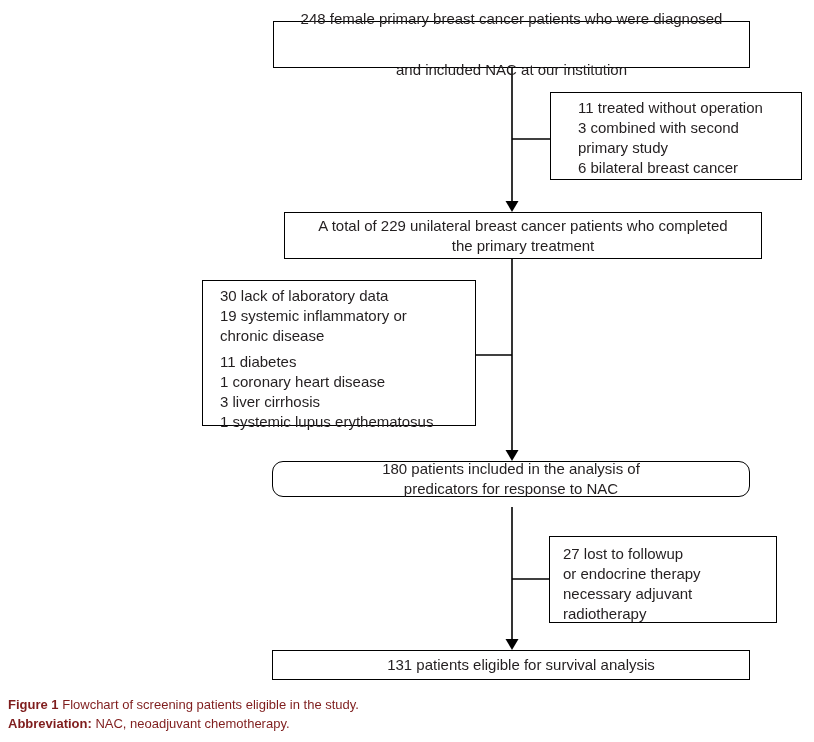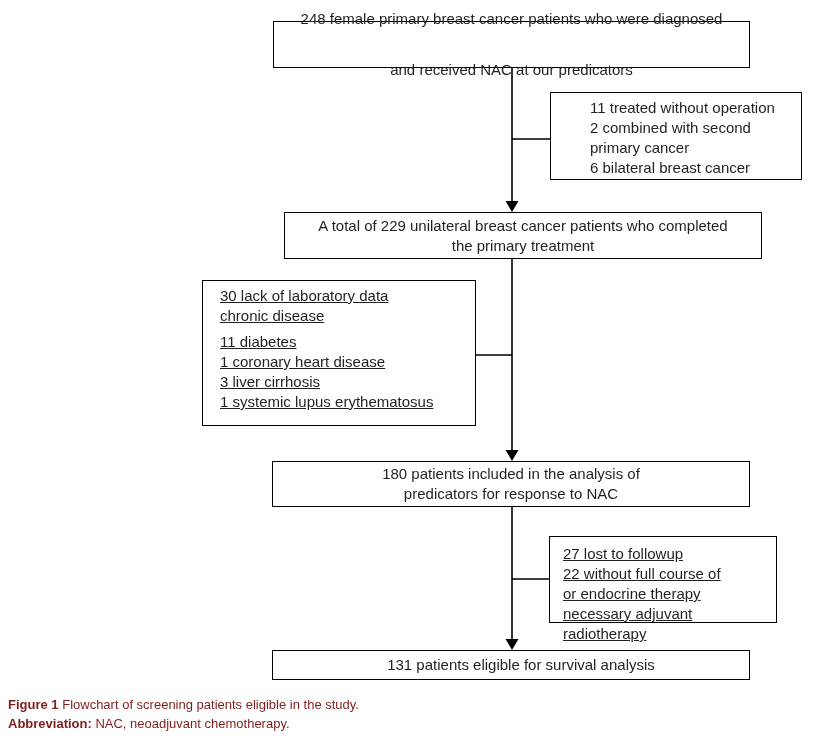--- a/index.html
+++ b/index.html
@@ -41,25 +41,25 @@
   }
   .fbox.main {
     display: flex;
     flex-direction: column;
     justify-content: center;
     align-items: center;
     text-align: center;
   }
   .box1 { left: 273px; top: 21px;  width: 477px; height: 47px; gap: 31px; }
   .box2 { left: 284px; top: 212px; width: 478px; height: 47px; }
-  .box3 { left: 272px; top: 461px; width: 478px; height: 46px; }
+  .box3 { left: 272px; top: 461px; width: 478px; height: 36px; border-radius: 11px; }
   .box4 { left: 272px; top: 650px; width: 478px; height: 30px; padding-left: 20px; }
-  .side1 { left: 550px; top: 92px;  width: 252px; height: 88px; padding: 5px 4px 0 39px; }
-  .side2 { left: 549px; top: 536px; width: 228px; height: 87px; padding: 7px 4px 17px 13px; text-decoration: underline; }
-  .left1 { left: 202px; top: 280px; width: 274px; height: 146px; padding: 5px 22px 0 17px; text-decoration: underline; }
+  .side1 { left: 550px; top: 92px;  width: 252px; height: 88px; padding: 5px 4px 0 27px; }
+  .side2 { left: 549px; top: 536px; width: 228px; height: 87px; padding: 7px 4px 17px 13px; }
+  .left1 { left: 202px; top: 280px; width: 274px; height: 146px; padding: 5px 22px 0 17px; }
   .group-gap { margin-top: 6px; }
   .caption {
     position: absolute;
     left: 8px;
     top: 695px;
     font-size: 13px;
     line-height: 19px;
     color: #7f1d1d;
   }
   .caption b { font-weight: bold; }
@@ -76,56 +76,56 @@
     <line x1="512" y1="259" x2="512" y2="451"></line>
     <polygon points="505.5,450 518.5,450 512,461"></polygon>
     <line x1="476" y1="355" x2="512" y2="355"></line>
     <line x1="512" y1="507" x2="512" y2="640"></line>
     <polygon points="505.5,639 518.5,639 512,650"></polygon>
     <line x1="512" y1="579" x2="549" y2="579"></line>
   </svg>
 
   <div class="fbox main box1">
     <div>248 female primary breast cancer patients who were diagnosed</div>
-    <div>and received NAC at our predicators</div>
+    <div>and included NAC at our institution</div>
   </div>
 
   <div class="fbox side1">
     <div>11 treated without operation</div>
-    <div>2 combined with second</div>
-    <div>primary cancer</div>
+    <div>3 combined with second</div>
+    <div>primary study</div>
     <div>6 bilateral breast cancer</div>
   </div>
 
   <div class="fbox main box2">
     <div>A total of 229 unilateral breast cancer patients who completed</div>
     <div>the primary treatment</div>
   </div>
 
   <div class="fbox left1">
     <div>
       <div>30 lack of laboratory data</div>
+      <div>19 systemic inflammatory or</div>
       <div>chronic disease</div>
     </div>
     <div class="group-gap">
       <div>11 diabetes</div>
       <div>1 coronary heart disease</div>
       <div>3 liver cirrhosis</div>
       <div>1 systemic lupus erythematosus</div>
     </div>
   </div>
 
   <div class="fbox main box3">
     <div>180 patients included in the analysis of</div>
     <div>predicators for response to NAC</div>
   </div>
 
   <div class="fbox side2">
     <div>27 lost to followup</div>
-    <div>22 without full course of</div>
     <div>or endocrine therapy</div>
     <div>necessary adjuvant radiotherapy</div>
   </div>
 
   <div class="fbox main box4">
     <div>131 patients eligible for survival analysis</div>
   </div>
 
   <div class="caption">
     <div><b>Figure 1</b><span> Flowchart of screening patients eligible in the study.</span></div>

